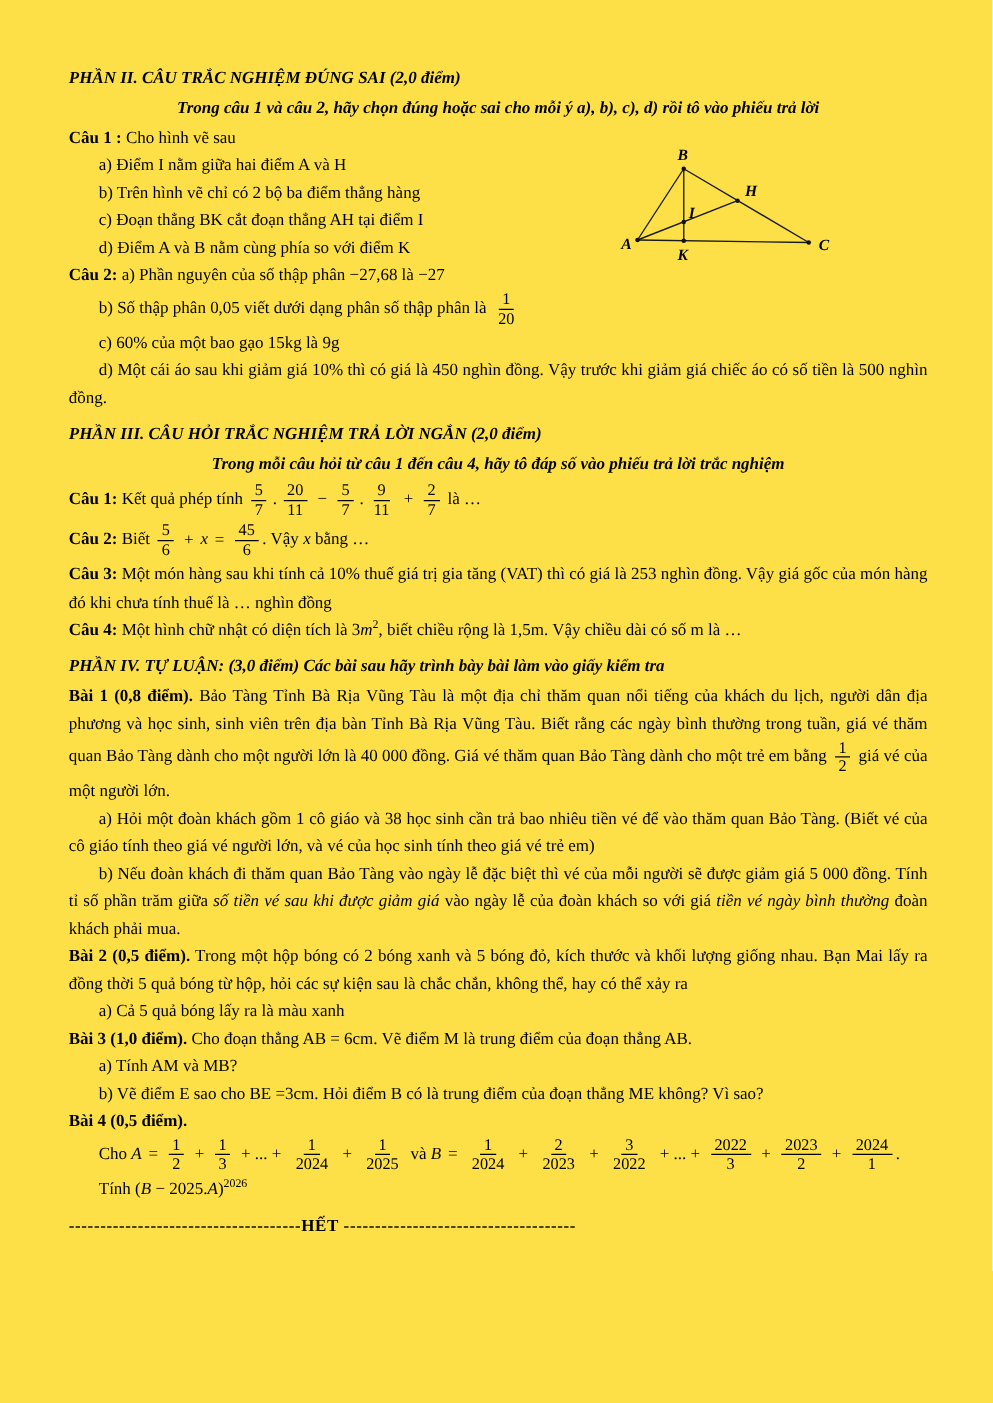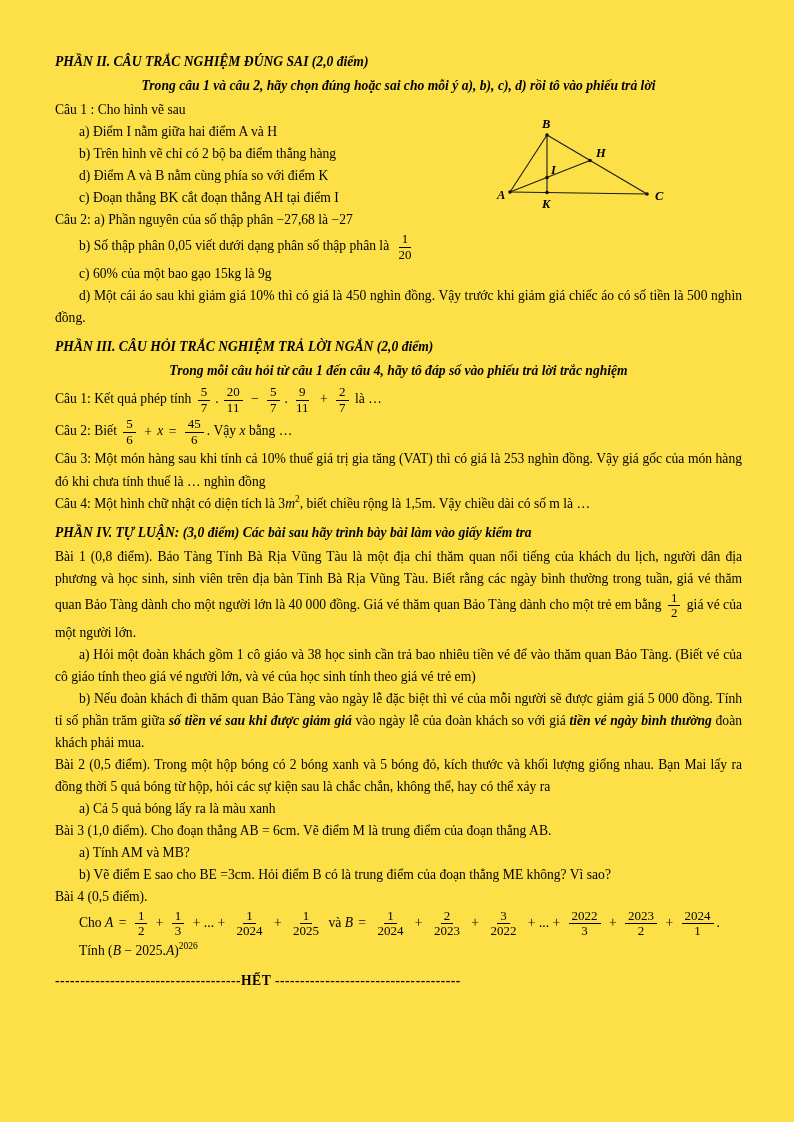--- a/index.html
+++ b/index.html
@@ -13,31 +13,31 @@
     font-size: 13.6px;
     line-height: 1.62;
     padding: 44px 52px 0 55px;
     box-sizing: border-box;
     overflow: hidden;
   }
   p { margin: 0; }
   .just { text-align: justify; }
   .sec-title { font-weight: bold; font-style: italic; margin: 7px 0 2px; }
   .instr { font-weight: bold; font-style: italic; margin: 0 0 2px; text-align: center; }
-  .qlabel { font-weight: normal; }
+  .qlabel { font-weight: bold; }
   .item { margin-left: 24px; }
   .indent { text-indent: 24px; }
   .frac {
     display: inline-flex; flex-direction: column; align-items: center;
     vertical-align: middle; line-height: 1.12; margin: 1px 3px; font-size: 13px;
   }
   .fnum { display: block; padding: 0 3px; border-bottom: 1px solid #000; text-align: center; }
   .fden { display: block; padding: 0 3px; text-align: center; }
   .iv { font-style: italic; }
-  .bi-inline { font-weight: bold; font-style: italic; }
+  .bi-inline { font-weight: normal; font-style: italic; }
   .op { margin: 0 2px; }
   sup { font-size: 9.5px; line-height: 0; }
   .q1-wrap { position: relative; }
   .figure { position: absolute; top: 18px; right: 70px; }
   .figure text {
     font-family: "Liberation Serif", serif;
     font-style: italic; font-weight: bold; font-size: 12.5px; fill: #000;
   }
   .footer { text-align: left; font-weight: bold; margin-top: 8px; letter-spacing: 0.5px; }
 </style>
@@ -49,22 +49,22 @@
   <p class="sec-title">PHẦN II. CÂU TRẮC NGHIỆM ĐÚNG SAI (2,0 điểm)</p>
   <p class="instr">Trong câu 1 và câu 2, hãy chọn đúng hoặc sai cho mỗi ý a), b), c), d) rồi tô vào phiếu trả lời</p>
 
   <div class="q1-wrap">
     <p>
       <b class="qlabel">Câu 1 :</b>
       <span>Cho hình vẽ sau</span>
     </p>
     <p class="item">a) Điểm I nằm giữa hai điểm A và H</p>
     <p class="item">b) Trên hình vẽ chỉ có 2 bộ ba điểm thẳng hàng</p>
+    <p class="item">c) Đoạn thẳng BK cắt đoạn thẳng AH tại điểm I</p>
     <p class="item">d) Điểm A và B nằm cùng phía so với điểm K</p>
-    <p class="item">c) Đoạn thẳng BK cắt đoạn thẳng AH tại điểm I</p>
 
     <svg class="figure" width="180" height="98" viewBox="0 0 180 98">
       <g stroke="#1a1a1a" stroke-width="1.1" fill="none">
         <line x1="18" y1="75" x2="55" y2="18"></line>
         <line x1="55" y1="18" x2="155" y2="77"></line>
         <line x1="18" y1="75" x2="155" y2="77"></line>
         <line x1="55" y1="18" x2="55" y2="75.5"></line>
         <line x1="18" y1="75" x2="98" y2="43.5"></line>
       </g>
       <g fill="#111">

